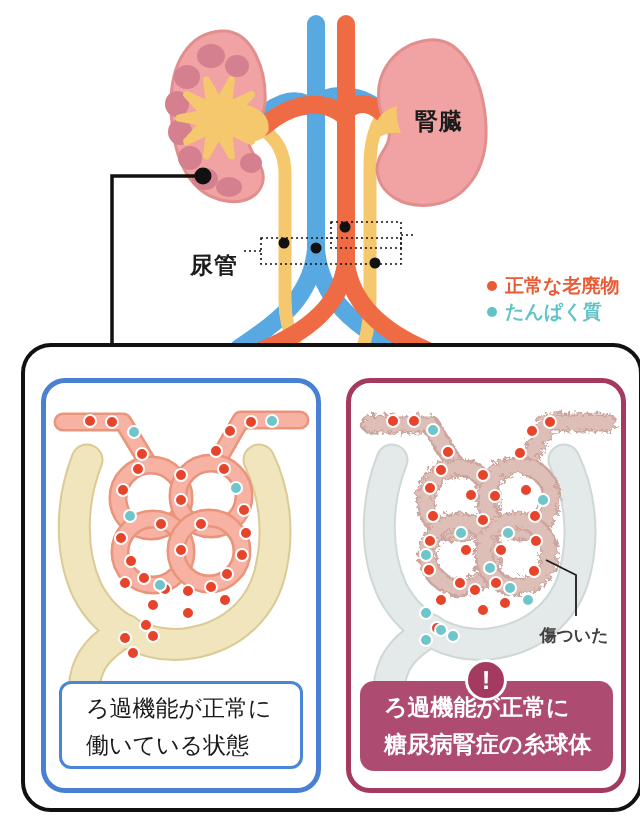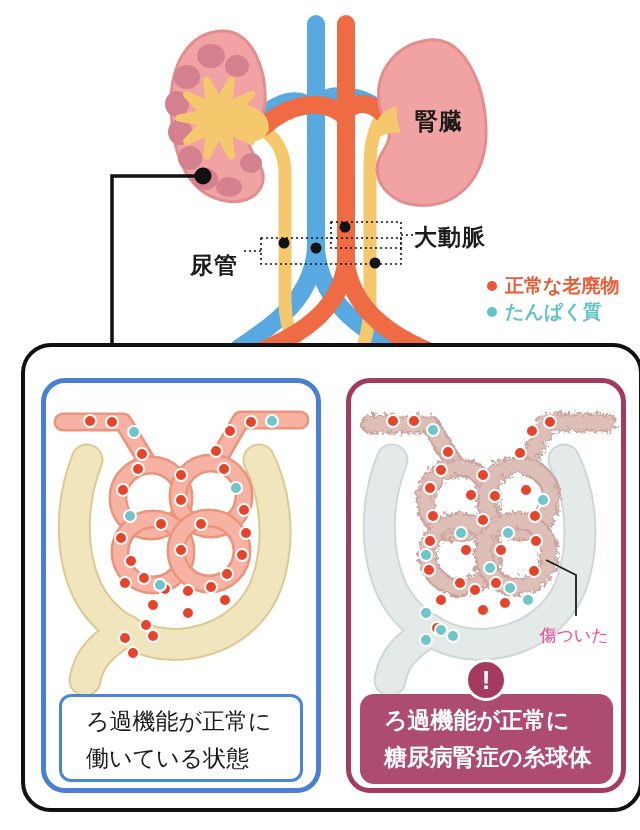--- a/index.html
+++ b/index.html
@@ -19,30 +19,30 @@
          background:#ffffff;border:4px solid #111111;border-radius:30px;}
   
   .card{position:absolute;top:378px;width:270px;height:405px;background:#ffffff;border-radius:24px;}
   .card.normal{left:28px;border:5px solid #4a80d3;}
   .card.diabetic{left:333px;border:5px solid #a43a5f;}
   .card-art{position:absolute;left:-5px;top:-5px;width:280px;height:415px;pointer-events:none;}
   .tab{position:absolute;display:flex;align-items:center;justify-content:center;
        color:#ffffff;font-size:20px;font-weight:700;letter-spacing:1px;border-radius:5px;z-index:6;white-space:nowrap;}
   .tab.normal{left:95px;top:365px;width:150px;height:30px;background:#4289d6;}
   .tab.diabetic{left:369px;top:364px;width:206px;height:31px;background:#a43a5f;}
-  .caption{position:absolute;left:13px;top:311px;width:244px;height:88px;box-sizing:border-box;
+  .caption{position:absolute;left:13px;top:298px;width:244px;height:88px;box-sizing:border-box;
            background:#ffffff;border:3px solid #4a86d8;border-radius:12px;
            padding:6px 0 0 24px;font-size:23px;line-height:37px;color:#1a1a1a;z-index:4;}
   .caption.bad{left:9px;width:253px;height:90px;background:#ae4b70;border:none;border-radius:14px;
            color:#ffffff;font-weight:700;padding:8px 0 0 24px;font-size:23px;line-height:37px;}
   .warn{position:absolute;left:114px;top:276px;width:42px;height:42px;border-radius:50%;
         background:#a43a5f;border:3px solid #ffffff;box-sizing:border-box;z-index:5;
         display:flex;align-items:center;justify-content:center;color:#ffffff;font-size:26px;font-weight:700;}
   .damage-label{position:absolute;left:168px;top:242px;width:110px;text-align:center;
-        font-size:17px;font-weight:400;color:#ec4899;line-height:22px;z-index:4;}
+        font-size:17px;font-weight:700;color:#404040;line-height:22px;z-index:4;}
 </style>
 </head>
 <body>
 
 <div id="stage">
 
   <svg class="abs" style="left:0;top:0" width="640" height="345" viewBox="0 0 640 345">
 
     <g fill="none" stroke="#58a8e1" stroke-width="18" stroke-linecap="round">
       <path d="M303,24 L303,252"></path>
@@ -107,21 +107,20 @@
     </g>
 
     <g>
       <path d="M190,176 L99,176 L99,345" fill="none" stroke="#111111" stroke-width="3.5"></path>
       <circle cx="190" cy="176" r="8.5" fill="#111111"></circle>
     </g>
   </svg>
 
   <div class="anat-label" style="left:402px;top:106px">腎臓</div>
   <div class="anat-label" style="left:177px;top:250px">尿管</div>
-  <div class="anat-label" style="left:401px;top:222px">大動脈</div>
 
   <div class="legend-row legend-protein" style="left:474px;top:299px">
     <span class="legend-dot"></span>
     <span>たんぱく質</span>
   </div>
   <div class="legend-row legend-waste" style="left:474px;top:273px">
     <span class="legend-dot"></span>
     <span>正常な老廃物</span>
   </div>
 

